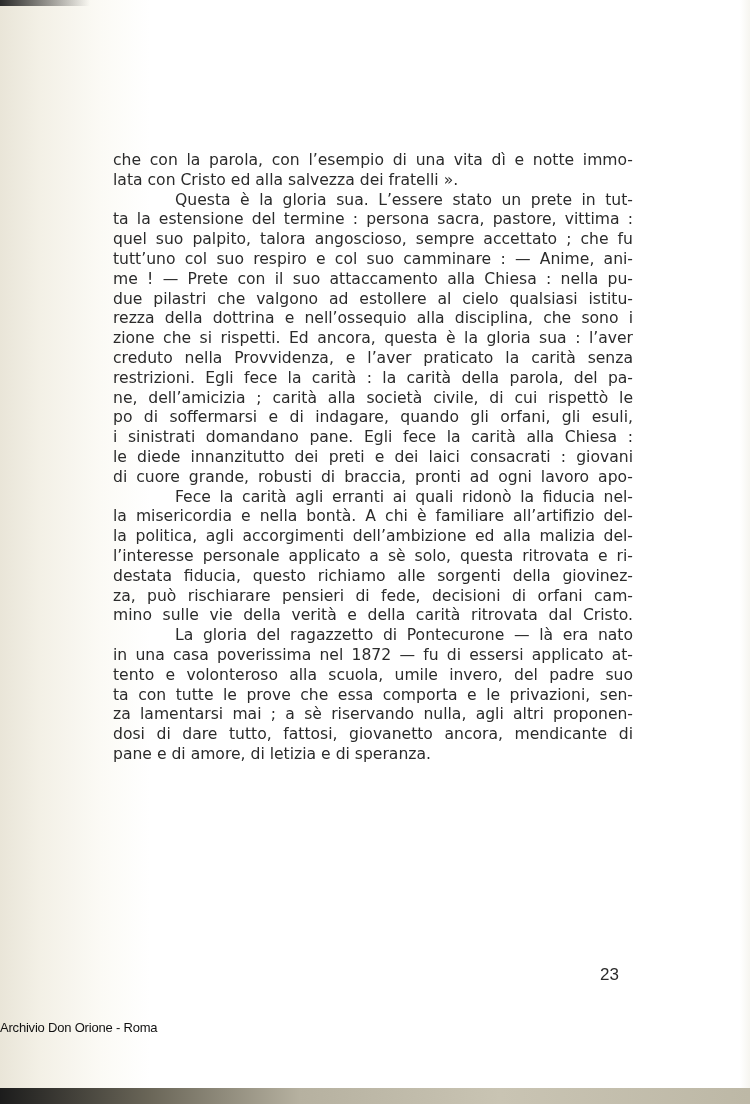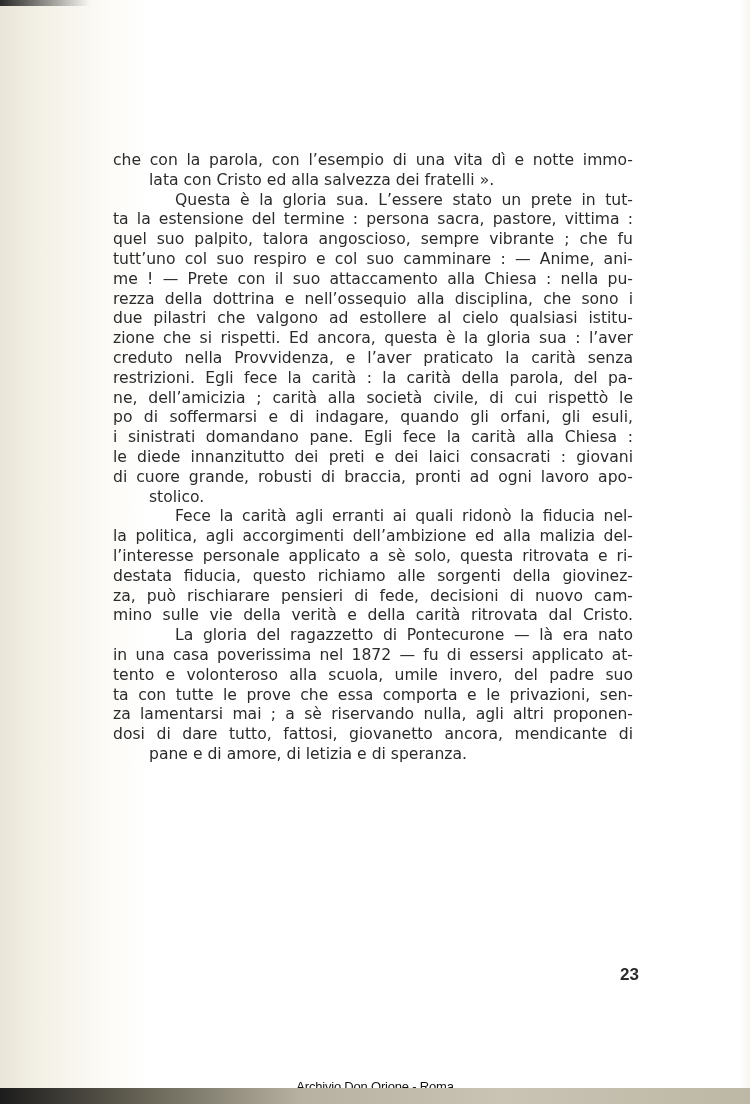--- a/index.html
+++ b/index.html
@@ -21,70 +21,70 @@
       background: linear-gradient(to right, #1c1c1c 0px, #6a6658 150px, #b6b1a0 300px, #c9c4b3 500px, #bdb8a6 750px);
     }
     .text-block {
       position: absolute; left: 113px; top: 151px; width: 520px;
       color: #2b2b2b; font-size: 15.6px; line-height: 19.8px;
     }
     .line {
       display: block; white-space: nowrap; text-align: justify;
       text-align-last: justify; height: 19.8px;
     }
-    .line.last { text-align-last: left; margin-left: 36px; }
+    .line.last { text-align-last: left; }
     .line.indent { padding-left: 62px; }
     .page-number {
       position: absolute; left: 600px; top: 965px; font-size: 17px;
-      font-weight: bold; color: #2b2b2b; font-family: "Liberation Sans", sans-serif; margin-left: 20px;
+      font-weight: normal; color: #2b2b2b; font-family: "Liberation Sans", sans-serif;
     }
     .footer-caption {
-      position: absolute; left: 0; width: 750px; top: 1079px; text-align: center;
+      position: absolute; left: 0; width: 750px; top: 1020px; text-align: left;
       font-family: "Liberation Sans", sans-serif; font-size: 13px; color: #111;
       letter-spacing: -0.2px;
     }
   </style>
 </head>
 <body>
 
 <div class="page">
   <div class="top-shadow"></div>
 
   <div class="text-block">
 
     <div>
       <span class="line">che con la parola, con l’esempio di una vita dì e notte immo-</span>
       <span class="line last">lata con Cristo ed alla salvezza dei fratelli ».</span>
     </div>
 
     <div>
       <span class="line indent">Questa è la gloria sua. L’essere stato un prete in tut-</span>
       <span class="line">ta la estensione del termine : persona sacra, pastore, vittima :</span>
-      <span class="line">quel suo palpito, talora angoscioso, sempre vibrante ; che fu</span>
+      <span class="line">quel suo palpito, talora angoscioso, sempre accettato ; che fu</span>
       <span class="line">tutt’uno col suo respiro e col suo camminare : — Anime, ani-</span>
       <span class="line">me ! — Prete con il suo attaccamento alla Chiesa : nella pu-</span>
+      <span class="line">due pilastri che valgono ad estollere al cielo qualsiasi istitu-</span>
       <span class="line">rezza della dottrina e nell’ossequio alla disciplina, che sono i</span>
-      <span class="line">due pilastri che valgono ad estollere al cielo qualsiasi istitu-</span>
       <span class="line">zione che si rispetti. Ed ancora, questa è la gloria sua : l’aver</span>
       <span class="line">creduto nella Provvidenza, e l’aver praticato la carità senza</span>
       <span class="line">restrizioni. Egli fece la carità : la carità della parola, del pa-</span>
       <span class="line">ne, dell’amicizia ; carità alla società civile, di cui rispettò le</span>
       <span class="line">po di soffermarsi e di indagare, quando gli orfani, gli esuli,</span>
       <span class="line">i sinistrati domandano pane. Egli fece la carità alla Chiesa :</span>
       <span class="line">le diede innanzitutto dei preti e dei laici consacrati : giovani</span>
       <span class="line">di cuore grande, robusti di braccia, pronti ad ogni lavoro apo-</span>
-      <span class="line last">stolico.</span>
     </div>
 
     <div>
       <span class="line indent">Fece la carità agli erranti ai quali ridonò la fiducia nel-</span>
+      <span class="line">la misericordia e nella bontà. A chi è familiare all’artifizio del-</span>
       <span class="line">la politica, agli accorgimenti dell’ambizione ed alla malizia del-</span>
       <span class="line">l’interesse personale applicato a sè solo, questa ritrovata e ri-</span>
       <span class="line">destata fiducia, questo richiamo alle sorgenti della giovinez-</span>
-      <span class="line">za, può rischiarare pensieri di fede, decisioni di nuovo cam-</span>
+      <span class="line">za, può rischiarare pensieri di fede, decisioni di orfani cam-</span>
       <span class="line">mino sulle vie della verità e della carità ritrovata dal Cristo.</span>
     </div>
 
     <div>
       <span class="line indent">La gloria del ragazzetto di Pontecurone — là era nato</span>
       <span class="line">in una casa poverissima nel 1872 — fu di essersi applicato at-</span>
       <span class="line">tento e volonteroso alla scuola, umile invero, del padre suo</span>
       <span class="line">ta con tutte le prove che essa comporta e le privazioni, sen-</span>
       <span class="line">za lamentarsi mai ; a sè riservando nulla, agli altri proponen-</span>
       <span class="line">dosi di dare tutto, fattosi, giovanetto ancora, mendicante di</span>

